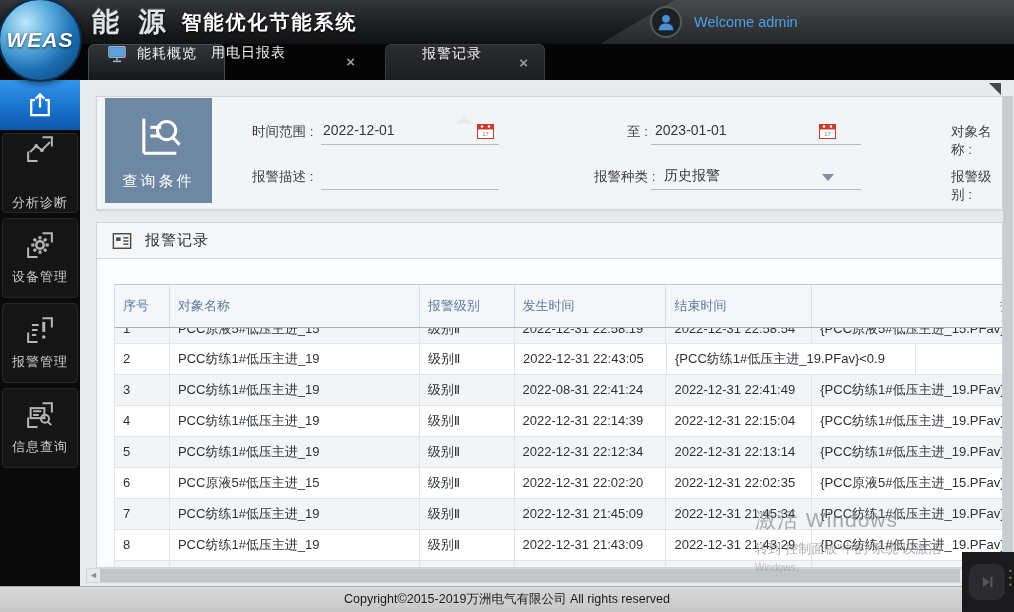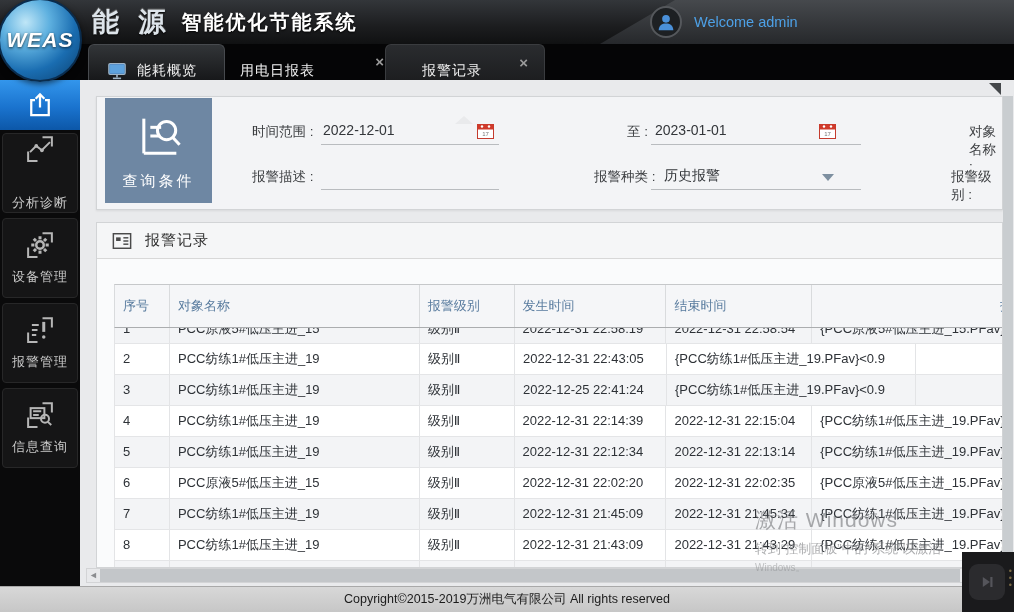--- a/index.html
+++ b/index.html
@@ -23,24 +23,24 @@
                text-shadow:0 1px 2px #000, 0 -1px 1px #777; }
   .title-cn2 { font-size:20px; font-weight:bold; color:#ffffff; margin-left:10px; letter-spacing:2px;
                text-shadow:0 1px 2px #000; }
   .welcome { position:absolute; left:650px; top:4px; height:36px; display:flex; align-items:center; z-index:26; }
   .avatar { width:32px; height:32px; border-radius:50%; background:#1d2023; border:2px solid #55585c;
             display:flex; align-items:center; justify-content:center; }
   .welcome-text { margin-left:12px; color:#4da0e6; font-size:14.5px; }
 
   
   .tabbar { position:absolute; left:0; top:44px; width:1014px; height:36px; background:#050506; z-index:19; }
-  .tab { position:absolute; top:0; height:36px; display:flex; align-items:flex-end; cursor:pointer; }
+  .tab { position:absolute; top:0; height:36px; display:flex; align-items:flex-start; cursor:pointer; }
   .tab-first { left:88px; width:137px; background:linear-gradient(180deg,#323538,#17181a);
                border:1px solid #474a4e; border-bottom:none; border-radius:6px 6px 0 0; padding-left:18px; }
-  .tab-mid   { left:240px; width:160px; }
+  .tab-mid   { left:211px; width:160px; }
   .tab-active{ left:385px; width:160px; background:linear-gradient(180deg,#2a2c2f,#1d1e20);
                border:1px solid #3a3c3f; border-bottom:none; border-radius:6px 6px 0 0; padding-left:36px; }
   .tab-label { color:#f0f0f0; font-size:14px; letter-spacing:1px; }
   .tab-close { position:absolute; right:16px; top:9px; color:#9b9b9b; font-size:15px; font-weight:bold; cursor:pointer; }
   .tab-icon { margin-right:10px; display:inline-flex; }
   .tab-notch { position:absolute; left:455px; top:72px; width:0; height:0; z-index:21;
                border-left:9px solid transparent; border-right:9px solid transparent; border-bottom:8px solid #e9eaec; }
 
   
   .sidebar { position:absolute; left:0; top:80px; width:80px; height:532px; background:#0a0a0b; z-index:15; }
@@ -254,21 +254,21 @@
     <span class="cal-icon" style="left:722px; top:26px;">
       <svg width="17" height="16" viewBox="0 0 17 16">
         <rect x="0.5" y="1.5" width="16" height="14" fill="#ffffff" stroke="#c43b2e" stroke-width="1"></rect>
         <rect x="0.5" y="1.5" width="16" height="5" fill="#d03a2b"></rect>
         <circle cx="5" cy="3.5" r="1.2" fill="#ffffff"></circle>
           <circle cx="12" cy="3.5" r="1.2" fill="#ffffff"></circle>
         <text x="8.5" y="13" font-size="6" fill="#777" text-anchor="middle" font-family="Liberation Sans, sans-serif">17</text>
       </svg>
     </span>
 
-    <span class="f-label" style="left:872px; top:26px;">对象名称 :</span>
+    <span class="f-label" style="left:854px; top:26px;">对象名称 :</span>
 
     <span class="f-label" style="left:155px; top:71px;">报警描述 :</span>
     <span class="f-value" style="left:226px; top:70px;"></span>
     <div class="f-line" style="left:224px; top:92px; width:178px;"></div>
 
     <span class="f-label" style="left:497px; top:71px;">报警种类 :</span>
     <span class="f-value" style="left:567px; top:70px;">历史报警</span>
     <div class="dd-arrow" style="left:725px; top:77px;"></div>
     <div class="f-line" style="left:554px; top:92px; width:210px;"></div>
 
@@ -310,21 +310,22 @@
             <div class="tcell a-c" style="width: 55px;">2</div>
             <div class="tcell a-l" style="width: 250px;">PCC纺练1#低压主进_19</div>
             <div class="tcell a-c" style="width: 95px;">级别Ⅱ</div>
             <div class="tcell a-c" style="width: 152px;">2022-12-31 22:43:05</div>
             <div class="tcell a-l" style="width: 249px;">{PCC纺练1#低压主进_19.PFav}&lt;0.9</div>
           </div>
           <div class="trow odd">
             <div class="tcell a-c" style="width: 55px;">3</div>
             <div class="tcell a-l" style="width: 250px;">PCC纺练1#低压主进_19</div>
             <div class="tcell a-c" style="width: 95px;">级别Ⅱ</div>
-            <div class="tcell a-c" style="width: 152px;">2022-12-25 22:41:24</div>
+            <div class="tcell a-c" style="width: 152px;">2022-08-31 22:41:24</div>
+            <div class="tcell a-c" style="width: 146px;">2022-12-31 22:41:49</div>
             <div class="tcell a-l" style="width: 249px;">{PCC纺练1#低压主进_19.PFav}&lt;0.9</div>
           </div>
           <div class="trow even">
             <div class="tcell a-c" style="width: 55px;">4</div>
             <div class="tcell a-l" style="width: 250px;">PCC纺练1#低压主进_19</div>
             <div class="tcell a-c" style="width: 95px;">级别Ⅱ</div>
             <div class="tcell a-c" style="width: 152px;">2022-12-31 22:14:39</div>
             <div class="tcell a-c" style="width: 146px;">2022-12-31 22:15:04</div>
             <div class="tcell a-l" style="width: 249px;">{PCC纺练1#低压主进_19.PFav}&lt;0.9</div>
           </div>

